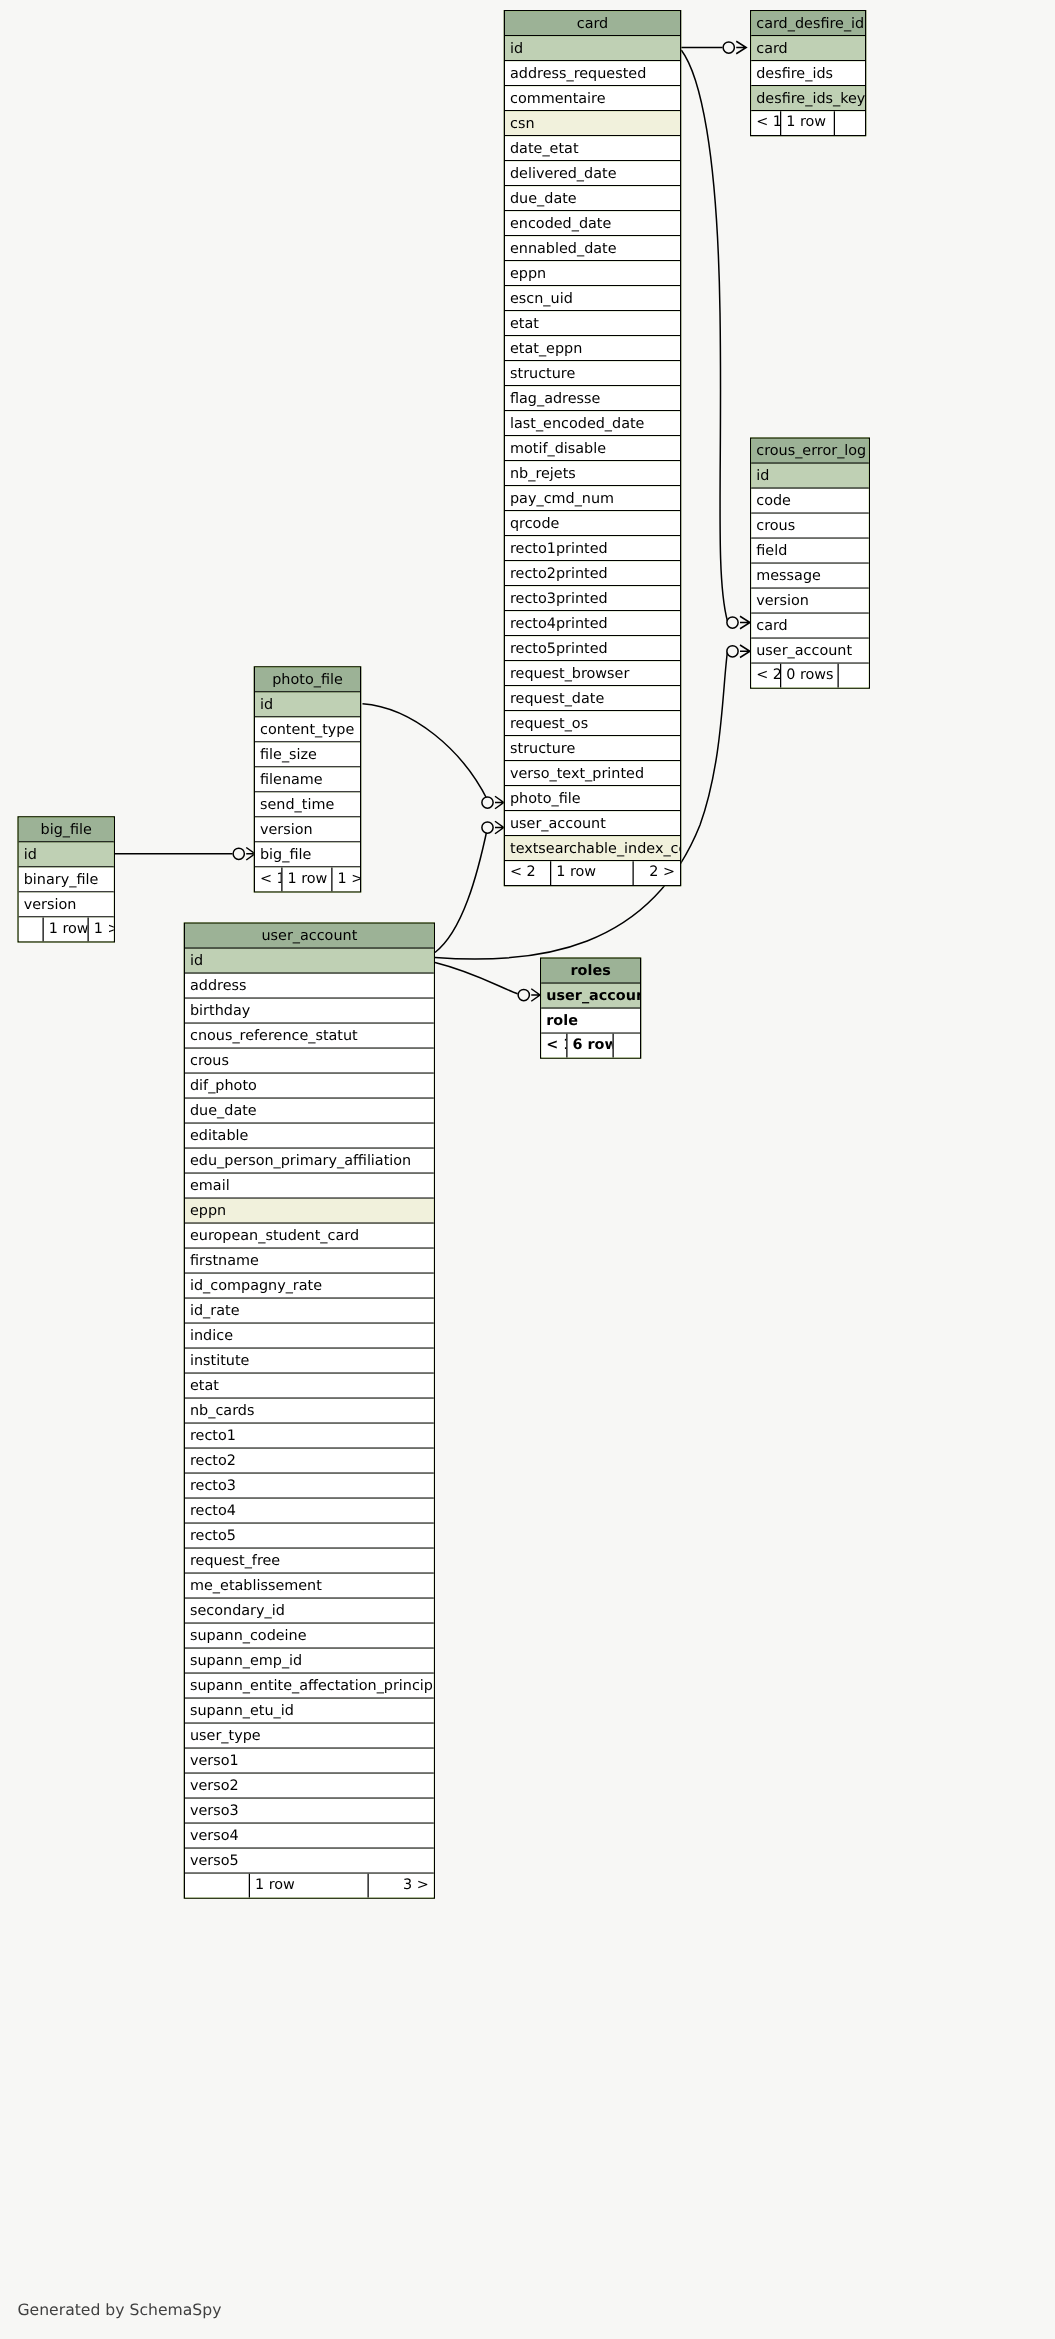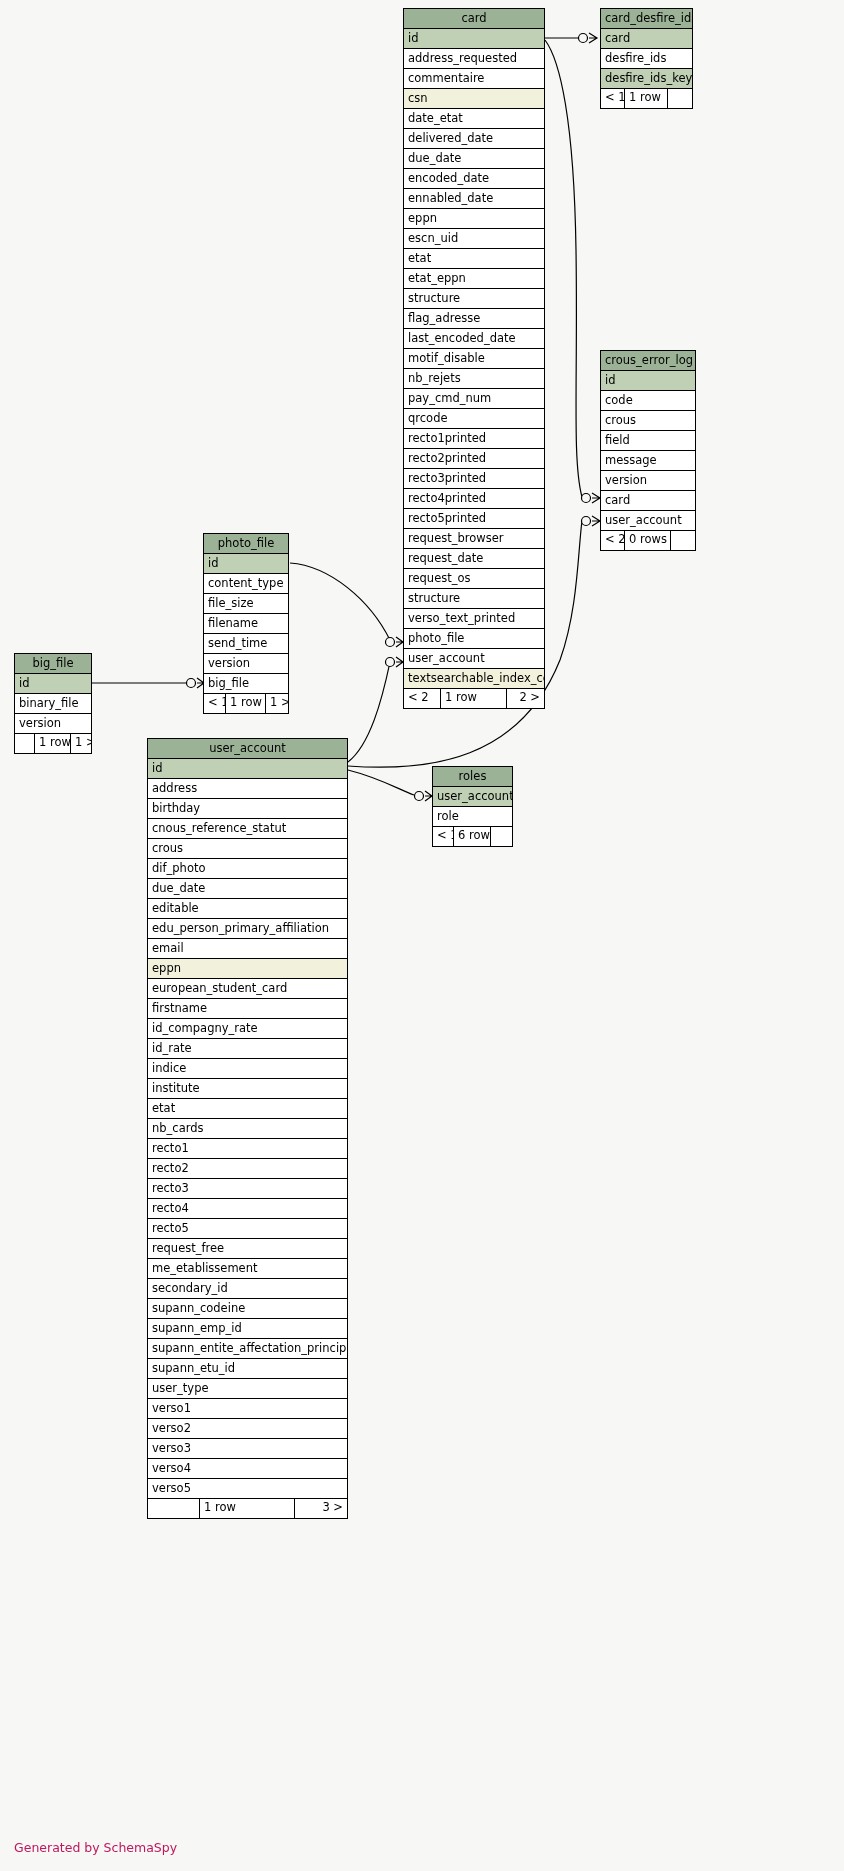--- a/index.html
+++ b/index.html
@@ -82,21 +82,21 @@
   .tbl-footer .cell:last-child {
     border-right: none;
   }
   .tbl-footer .cell.left { text-align: left; }
   .tbl-footer .cell.right { text-align: right; }
   .footer-note {
     position: absolute;
     left: 14px;
     top: 1840px;
     font-size: 12.5px;
-    color: #be185d;
+    color: #404040;
     font-family: "DejaVu Sans", sans-serif;
     z-index: 3;
   }
 </style>
 </head>
 <body>
 
 <div id="canvas">
 
   <svg class="edges" viewBox="0 0 844 1871">
@@ -275,21 +275,21 @@
         <div class="col">verso2</div>
         <div class="col">verso3</div>
         <div class="col">verso4</div>
         <div class="col">verso5</div>
         <div class="tbl-footer">
           <div class="cell left" style="flex: 0 0 52px;"></div>
           <div class="cell " style="flex: 1 1 auto;">1 row</div>
           <div class="cell right" style="flex: 0 0 52px;">3 &gt;</div>
         </div>
       </div>
-      <div class="table-box" style="left: 432px; top: 766px; width: 81px;">
+      <div class="table-box" style="left: 432px; top: 766px; width: 81px; font-weight: bold;">
         <div class="tbl-title">roles</div>
         <div class="col pk">user_account</div>
         <div class="col">role</div>
         <div class="tbl-footer">
           <div class="cell left" style="flex: 0 0 21px;">&lt; 1</div>
           <div class="cell " style="flex: 1 1 auto;">6 rows</div>
           <div class="cell right" style="flex: 0 0 21px;"></div>
         </div>
       </div>
     </div>

